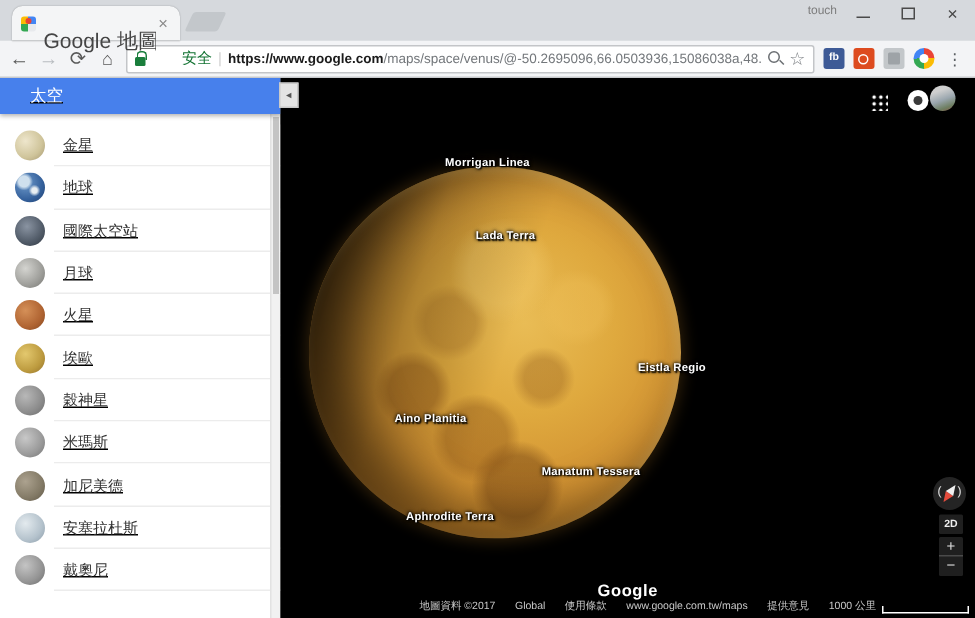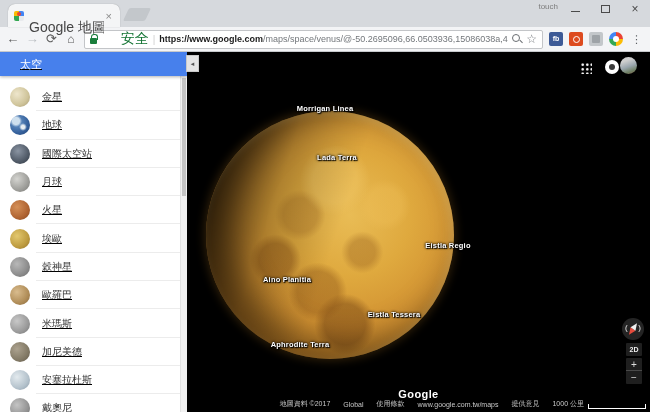--- a/index.html
+++ b/index.html
@@ -27,21 +27,21 @@
 
   
   .toolbar { height:25px; background:#f3f4f6; border-bottom:1px solid #c7c9cc; display:flex; align-items:center; padding:0 6px; gap:6px; }
   .navbtn { width:16px; text-align:center; font-size:13px; color:#5a5a5a; line-height:16px; }
   .navbtn.disabled { color:#b9bdc1; }
   .navbtn.home { font-size:12px; }
   .omnibox { flex:1 1 auto; height:19px; background:#fff; border:1px solid #c3c5c8; border-radius:2px;
              display:flex; align-items:center; padding:0 5px; gap:4px; min-width:0; }
   .lock { width:7px; height:6px; background:#1a7e3c; border-radius:1px; position:relative; margin-top:3px; flex:0 0 auto; }
   .lock::before { content:''; position:absolute; left:1px; top:-4px; width:5px; height:5px; border:1.3px solid #1a7e3c; border-bottom:none; border-radius:3px 3px 0 0; }
-  .secure-label { color:#137333; font-size:14px; flex:0 0 auto;margin-left:20px; }
+  .secure-label { color:#137333; font-size:10px; flex:0 0 auto;margin-left:20px; }
   .omni-sep { color:#d0d0d0; font-size:10px; flex:0 0 auto; }
   .url { font-size:9px; white-space:nowrap; overflow:hidden; flex:1 1 auto; min-width:0; }
   .url .domain { color:#1b1b1b; font-weight:bold; }
   .url .path { color:#73777b; }
   .omni-zoom { position:relative; width:10px; height:10px; flex:0 0 auto; }
   .omni-zoom::before { content:''; position:absolute; left:0; top:0; width:6px; height:6px; border:1.4px solid #6a6e72; border-radius:50%; }
   .omni-zoom::after { content:''; position:absolute; left:6.5px; top:6.5px; width:4px; height:1.4px; background:#6a6e72; transform:rotate(45deg); }
   .star { font-size:12px; color:#7a7e82; line-height:12px; flex:0 0 auto; }
   .ext { width:14px; height:14px; border-radius:2px; flex:0 0 auto; }
   .ext-fb { background:#3d5a96; color:#fff; font-size:7px; font-weight:bold; text-align:center; line-height:14px; }
@@ -200,24 +200,20 @@
           </li>
           <li class="body-item">
             <span class="thumb t-io"></span>
             <span class="body-label">埃歐</span>
           </li>
           <li class="body-item">
             <span class="thumb t-ceres"></span>
             <span class="body-label">穀神星</span>
           </li>
           <li class="body-item">
-            <span class="thumb t-europa"></span>
-            <span class="body-label">歐羅巴</span>
-          </li>
-          <li class="body-item">
             <span class="thumb t-mimas"></span>
             <span class="body-label">米瑪斯</span>
           </li>
           <li class="body-item">
             <span class="thumb t-ganymede"></span>
             <span class="body-label">加尼美德</span>
           </li>
           <li class="body-item">
             <span class="thumb t-enceladus"></span>
             <span class="body-label">安塞拉杜斯</span>
@@ -233,21 +229,21 @@
     </div>
     <div class="collapse-btn">◄</div>
 
     <div class="map">
       <div class="planet"></div>
       <div>
           <span class="feature-label" style="left: 138px; top: 56px;">Morrigan Linea</span>
           <span class="feature-label" style="left: 150px; top: 105px;">Lada Terra</span>
           <span class="feature-label" style="left: 261px; top: 193px;">Eistla Regio</span>
           <span class="feature-label" style="left: 100px; top: 227px; text-align: right;">Aino Planitia</span>
-          <span class="feature-label" style="left: 207px; top: 262px;">Eistla Tessera</span>
+          <span class="feature-label" style="left: 207px; top: 262px;">Manatum Tessera</span>
           <span class="feature-label" style="left: 113px; top: 292px;">Aphrodite Terra</span>
         </div>
 
       <div class="apps-grid"></div>
       <div class="notif"></div>
       <div class="avatar"></div>
 
       <div class="compass">
         <span class="paren l">(</span>
         <span class="needle"></span>

